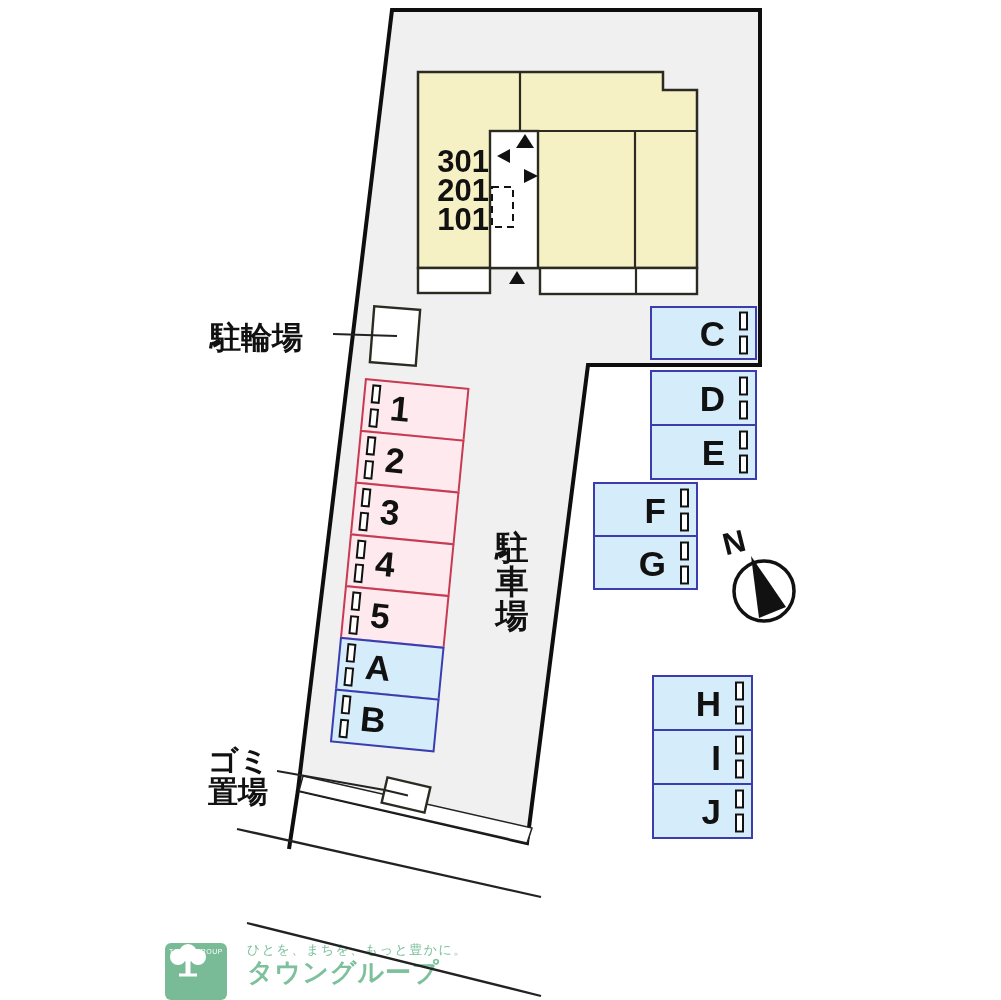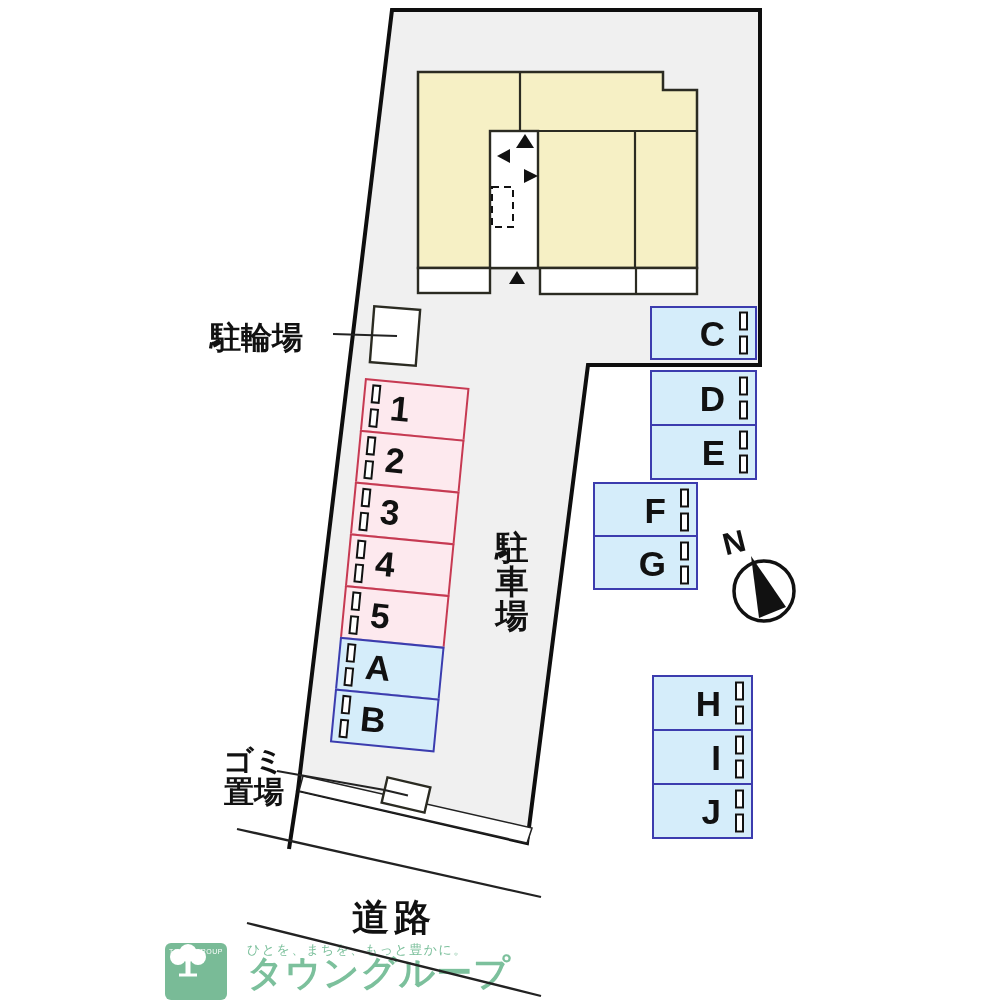--- a/index.html
+++ b/index.html
@@ -40,33 +40,33 @@
   .cell-label{position:absolute;top:50%;transform:translateY(-50%);
               font-size:35px;font-weight:bold;line-height:1;}
   .cell-label.sideleft{left:26px;}
   .cell-label.sideright{right:30px;}
 
   .lbl{position:absolute;z-index:15;font-weight:bold;white-space:nowrap;}
   .rooms{position:absolute;z-index:15;font-weight:bold;font-size:31px;line-height:29px;
          text-align:right;letter-spacing:0;}
   #parking-lot-label{position:absolute;z-index:15;left:494px;top:531px;width:36px;
          font-size:33px;font-weight:bold;line-height:34px;text-align:center;}
-  #garbage-label{left:208px;top:745px;width:92px;font-size:30px;line-height:31px;text-align:center;}
+  #garbage-label{left:208px;top:745px;width:92px;font-size:30px;line-height:31px;}
   #bicycle-label{left:210px;top:317px;font-size:31px;text-align:right;}
   #road-label{left:352px;top:893px;font-size:37px;letter-spacing:5px;}
   #north-label{left:723px;top:525px;font-size:31px;transform:rotate(-14deg);z-index:15;}
 
   #logo{position:absolute;left:165px;top:943px;z-index:20;display:flex;align-items:flex-start;}
   #logo-badge{width:62px;height:57px;background:var(--logo-green);border-radius:6px;
               display:flex;flex-direction:column;align-items:center;justify-content:flex-start;
               padding-top:4px;box-sizing:border-box;}
   #logo-badge-text{font-size:7px;color:#fff;letter-spacing:.5px;margin-top:1px;}
   #logo-text{margin-left:20px;}
   #logo-tagline{font-size:13px;color:var(--brand-green);letter-spacing:1.5px;line-height:13px;}
-  #logo-brand{font-size:36px;font-weight:bold;color:var(--brand-green);line-height:33px;letter-spacing:1px;}
+  #logo-brand{font-size:26px;font-weight:bold;color:var(--brand-green);line-height:33px;letter-spacing:1px;}
 </style>
 </head>
 <body>
 
 <div id="plan">
 
   <svg id="svg-base" width="1001" height="1000" viewBox="0 0 1001 1000">
 
     <polygon class="site" points="392,10 760,10 760,365 588,365 527,843 298,790"></polygon>
     <line class="thick" x1="298" y1="790" x2="289" y2="849"></line>
@@ -210,32 +210,36 @@
       </div>
       <div class="cell blue" style="height: 56px;">
         <div class="stoppers sideright">
           <div class="stopper"></div>
           <div class="stopper"></div>
         </div>
         <span class="cell-label sideright">J</span>
       </div>
     </div>
 
+  <div class="rooms" style="left:423px;top:147px;width:66px;">
+      <div>301</div>
+      <div>201</div>
+      <div>101</div>
+    </div>
 
   <div class="lbl" id="bicycle-label">駐輪場</div>
   <div id="parking-lot-label">
       <div>駐</div>
       <div>車</div>
       <div>場</div>
     </div>
   <div class="lbl" id="garbage-label">
       <div>ゴミ</div>
       <div>置場</div>
     </div>
-  <div class="lbl" id="road-label">道路</div>
   <div class="lbl" id="north-label">N</div>
 
   <div id="logo">
     <div id="logo-badge">
       <svg width="46" height="36" viewBox="0 0 46 36">
         <circle cx="13" cy="14" r="8" fill="#fff"></circle>
         <circle cx="23" cy="10" r="9" fill="#fff"></circle>
         <circle cx="33" cy="14" r="8" fill="#fff"></circle>
         <rect x="20.5" y="18" width="5" height="14" fill="#fff"></rect>
         <path d="M14 32 L32 32" stroke="#fff" stroke-width="3"></path>

